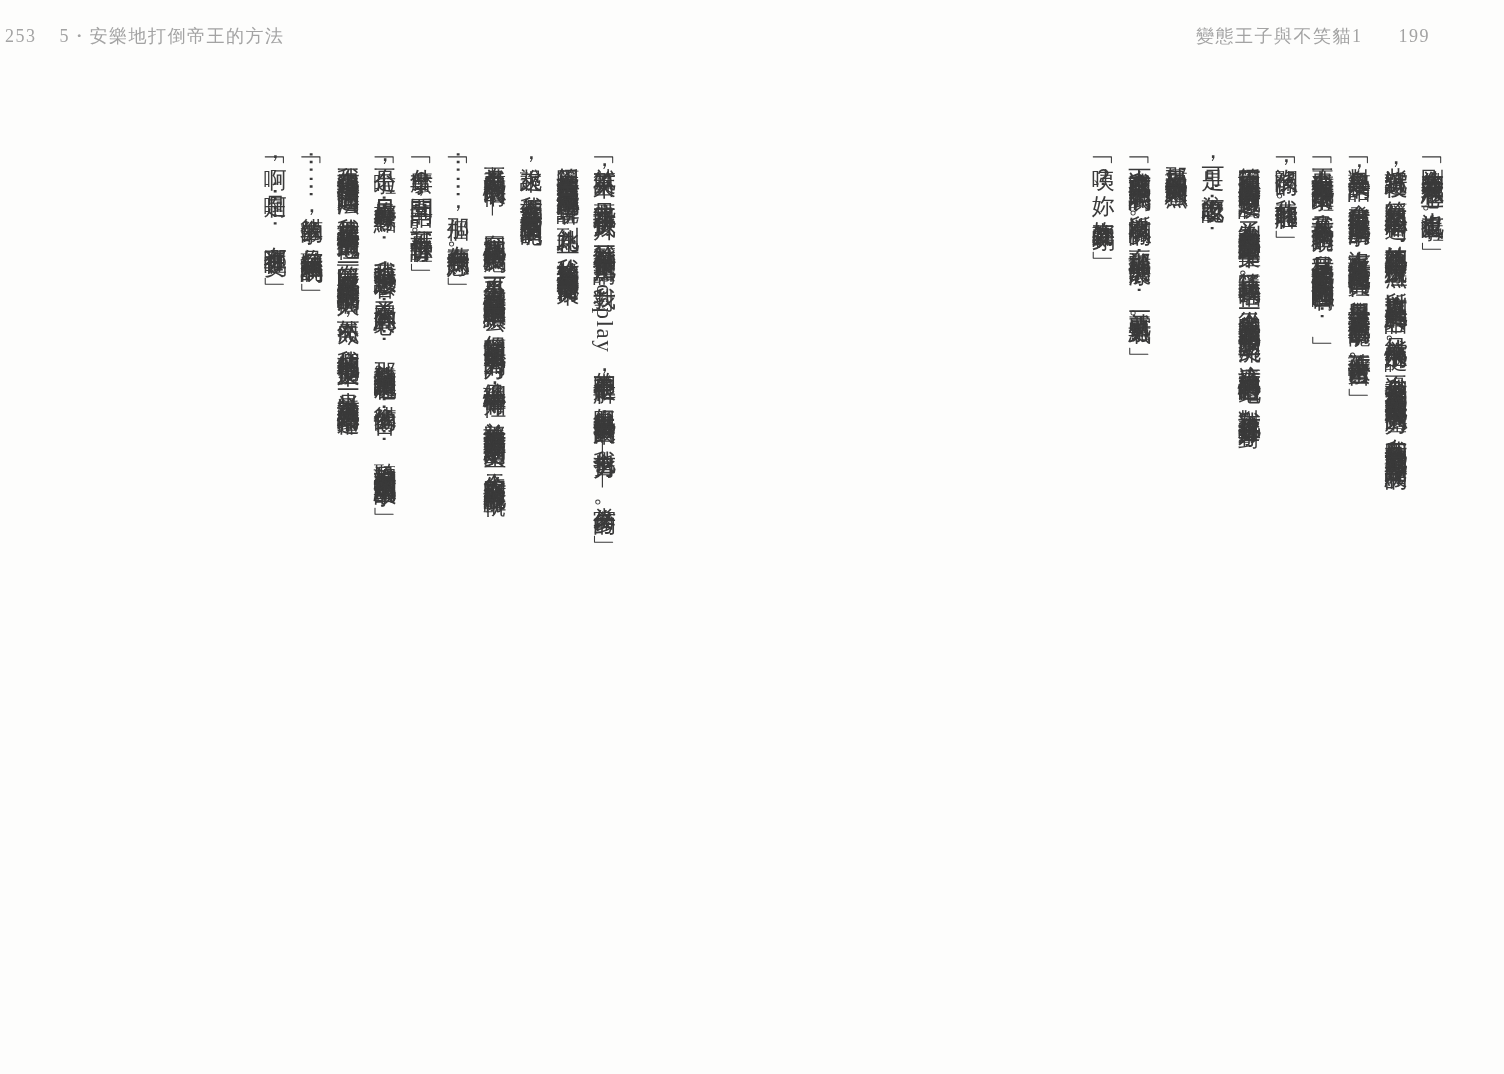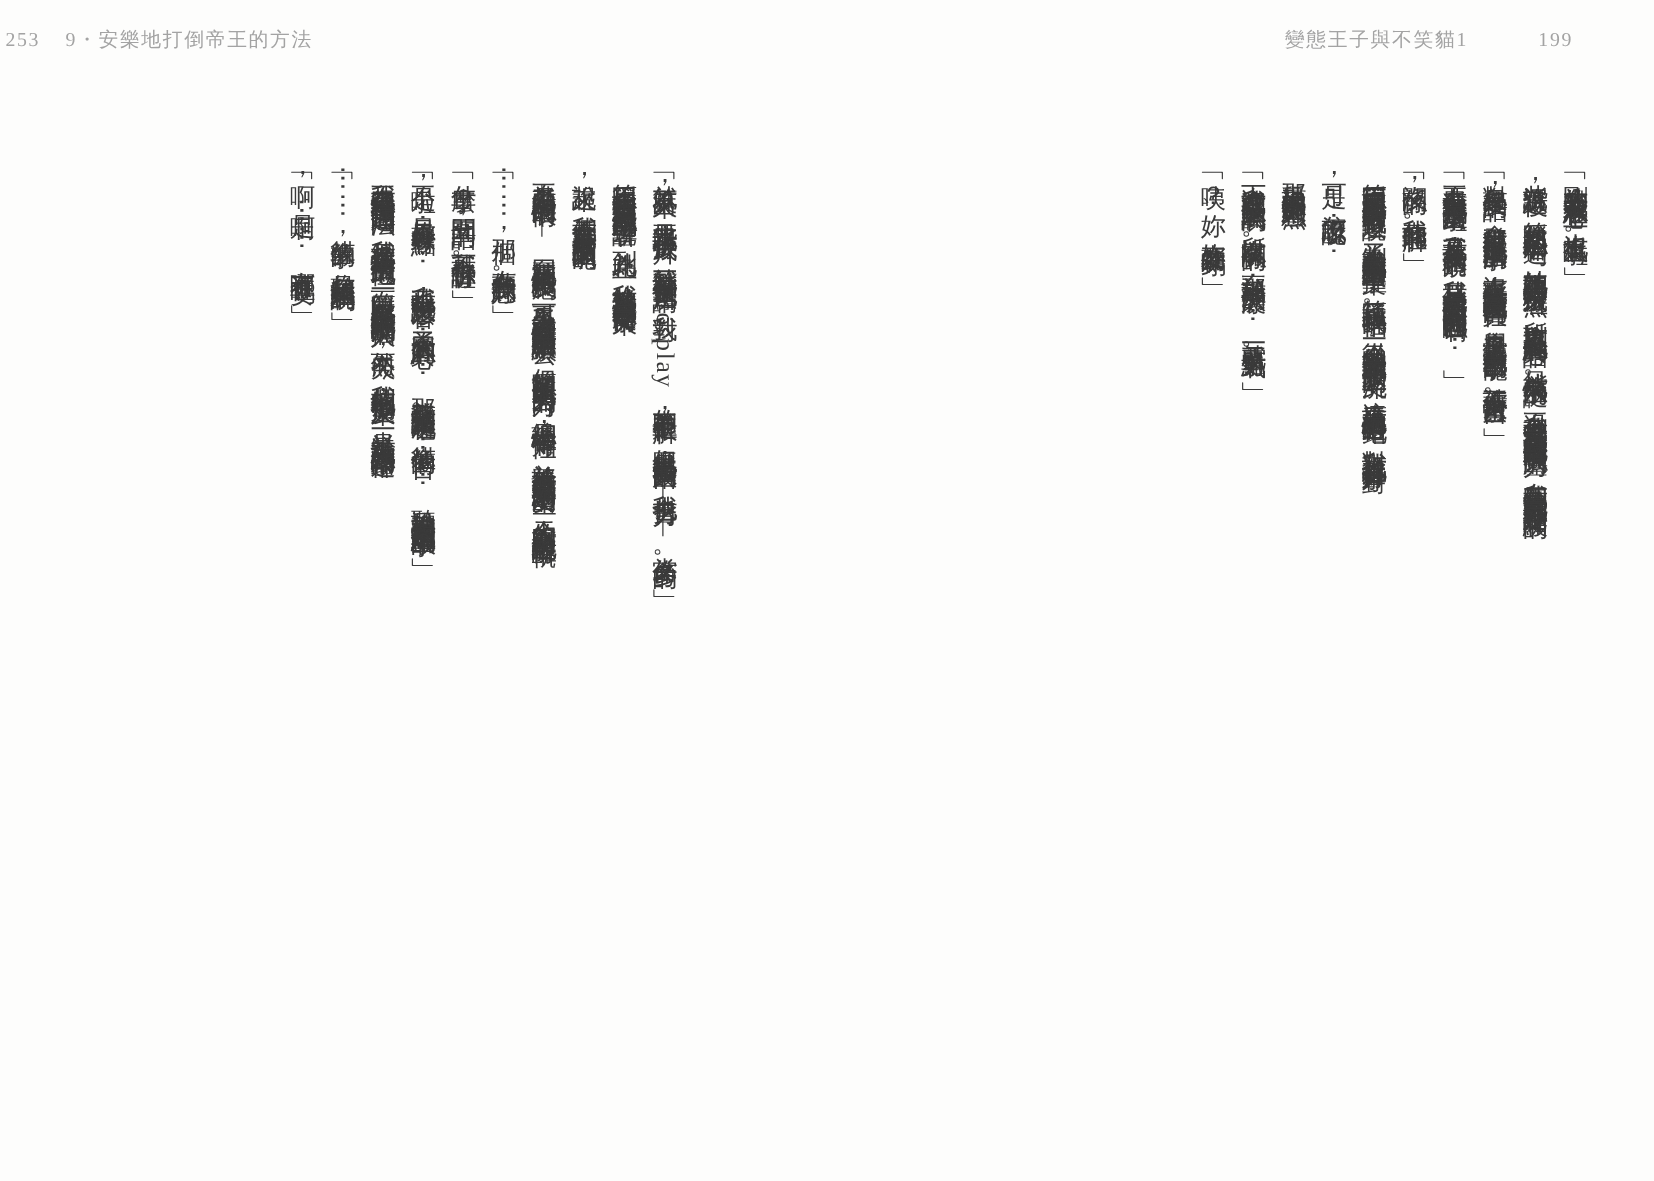--- a/index.html
+++ b/index.html
@@ -19,21 +19,21 @@
     top: 25px;
     color: #a3a3a3;
     font-size: 18px;
     line-height: 22px;
     white-space: nowrap;
     letter-spacing: 1.5px;
   }
   .hdr-left  { left: 5px; }
   .hdr-left .pnum   { margin-right: 23px; margin-top: 32px; }
   .hdr-right { right: 74px; }
-  .hdr-right .htitle { margin-right: 64px; }
+  .hdr-right .htitle { margin-right: 36px; }
 
   
   .vtext {
     position: absolute;
     top: 126px;
     height: 940px;
     writing-mode: vertical-rl;
     text-orientation: mixed;
     font-size: 23px;
     line-height: 36.6px;      
@@ -44,21 +44,21 @@
   .right-text { left: 820px; width: 630px; }
   .left-text  { left: 6px;   width: 616px; }
   .vtext p { margin: 0; padding: 0; text-indent: 1em; }
 </style>
 </head>
 <body>
 
 <div class="spread">
 
   <header class="hdr hdr-left">
-    <span class="pnum">253</span><span class="htitle">9・安樂地打倒帝王的方法</span>
+    <span class="pnum">253</span><span class="htitle">5・安樂地打倒帝王的方法</span>
   </header>
 
   <header class="hdr hdr-right">
     <span class="htitle">變態王子與不笑貓1</span><span class="pnum">199</span>
   </header>
 
   <main class="vtext right-text">
     <p>「剛才的事我並沒有放在心上，也沒有生氣啦。」</p>
     <p>些許沉默過後，筒隱忽然想起似的加了這一句。她的語氣仍像平時一樣沉著坦然，所以這到底是不是她的真心話，只能成為永恆的謎了。不過我倒是完全沒有感受到之前搔她癢時那種強大的壓力，在我倆周圍流動的空氣甚至可說是平靜和緩的。</p>
     <p>「對象是學長的話，會發生那種狀況也是沒辦法的事。沒有事先採取防護措施是我自己的責任，學長只是做了學長本來就會做的事罷了，請你不要太苛責自己了。」</p>

